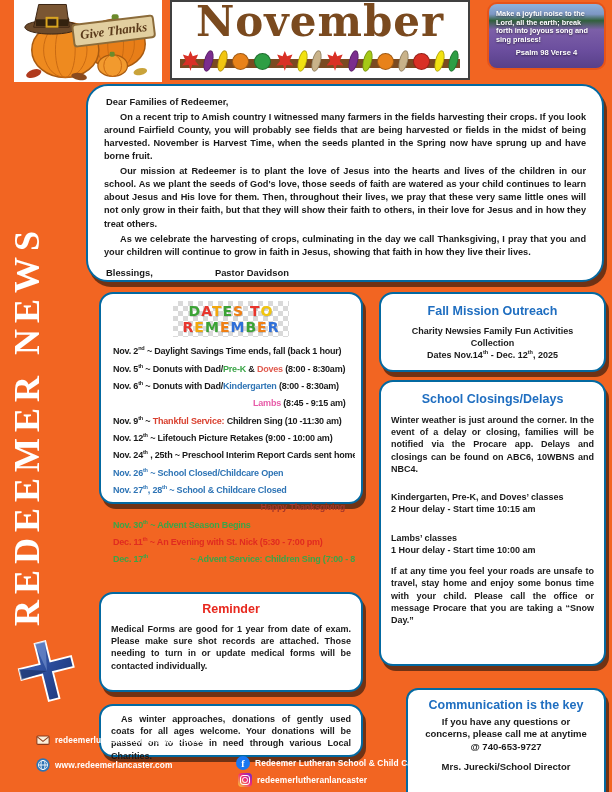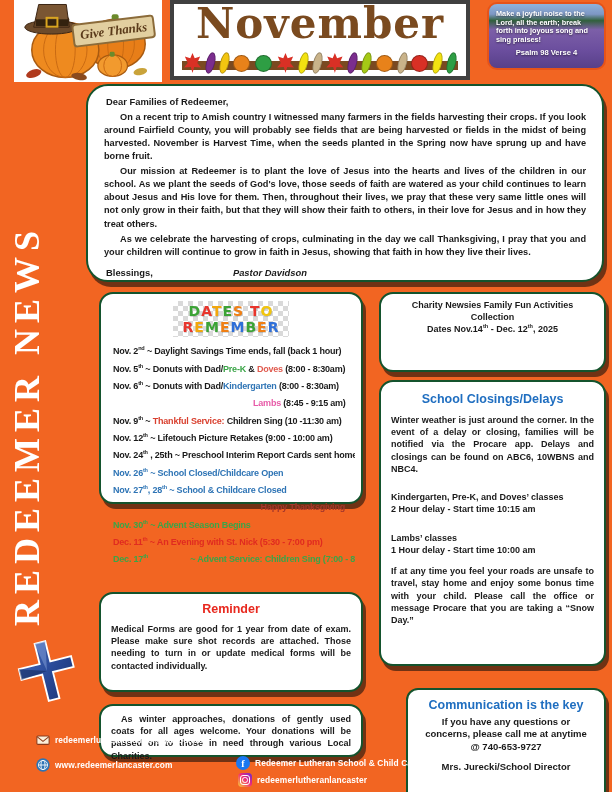--- a/index.html
+++ b/index.html
@@ -2,21 +2,21 @@
 <html><head>
 <meta charset="utf-8">
 <style>
   html,body{margin:0;padding:0;}
   #canvas{position:relative;width:612px;height:792px;background:#F26522;overflow:hidden;
           font-family:"Liberation Sans",sans-serif;color:#1a1a1a;}
 
   
   .pumpkin-box{position:absolute;left:14px;top:0;width:148px;height:82px;background:#fff;}
   .nov-box{position:absolute;left:170px;top:0;width:300px;height:80px;background:#fff;
-           border:4px solid #404040;box-sizing:border-box;text-align:center;}
+           border:2px solid #404040;box-sizing:border-box;text-align:center;}
   .nov-title{font-family:"DejaVu Serif",serif;font-weight:bold;font-size:42px;line-height:44px;
              color:#7A4A1F;letter-spacing:1px;margin-top:-2px;}
   .leaf-bar{position:absolute;left:8px;right:8px;top:46px;height:28px;}
   .leaf-bar .bar{position:absolute;left:0;right:0;top:11px;height:9px;background:#7A4A21;}
   .leaf-row{position:absolute;left:2px;right:2px;top:2px;display:flex;justify-content:space-between;align-items:center;}
   .leaf{display:inline-block;}
   .leaf.s-maple{width:17px;height:20px;clip-path:polygon(50% 0,63% 26%,95% 18%,78% 50%,100% 72%,60% 70%,50% 100%,40% 70%,0 72%,22% 50%,5% 18%,37% 26%);}
   .leaf.s-ellipse{width:9px;height:22px;border-radius:50%;transform:rotate(14deg);border:1px solid rgba(0,0,0,.25);box-sizing:border-box;}
   .leaf.s-round{width:17px;height:17px;border-radius:50%;border:1px solid rgba(0,0,0,.3);box-sizing:border-box;}
   .psalm-box{position:absolute;left:487px;top:2px;width:119px;height:68px;border-radius:10px;
@@ -26,36 +26,36 @@
   .psalm-ref{font-size:7.6px;font-weight:bold;text-align:center;margin-top:4px;text-shadow:0 1px 2px rgba(0,0,0,.55);}
 
   
   .vertical-title{position:absolute;left:6px;top:202px;height:446px;width:76px;
                   writing-mode:vertical-rl;transform:rotate(180deg);text-align:center;
                   color:#fff;font-family:"Liberation Serif",serif;font-weight:bold;
                   font-size:36px;letter-spacing:6px;}
   .cross-logo{position:absolute;left:16px;top:638px;width:62px;height:66px;}
 
   
-  .panel{position:absolute;background:#fff;border:2px solid #14532d;border-radius:14px;
+  .panel{position:absolute;background:#fff;border:2px solid #0369a1;border-radius:14px;
          box-sizing:border-box;box-shadow:3px 5px 0 rgba(93,43,18,.88);}
   .panel-letter{left:86px;top:84px;width:518px;height:198px;border-radius:22px;padding:10px 16px 6px;}
   .panel-dates{left:99px;top:292px;width:264px;height:212px;padding:5px 6px;}
   .panel-mission{left:379px;top:292px;width:227px;height:80px;padding:6px 8px;}
   .panel-closings{left:379px;top:380px;width:227px;height:286px;padding:6px 10px;}
   .panel-reminder{left:99px;top:592px;width:264px;height:100px;padding:6px 10px;}
   .panel-coats{left:99px;top:704px;width:264px;height:53px;padding:5px 10px;}
   .panel-comm{left:406px;top:688px;width:200px;height:120px;padding:8px 10px;border-radius:12px;}
 
   
   .salutation{font-size:9.4px;font-weight:bold;margin:0 0 4px 2px;}
   .letter-p{font-size:9.2px;font-weight:bold;line-height:1.42;text-align:justify;
             text-indent:16px;margin:0 0 2px 0;}
   .signoff{display:flex;font-size:9.4px;font-weight:bold;margin-top:8px;margin-left:2px;}
-  .signoff .sig{margin-left:80px;font-style:italic;}
+  .signoff .sig{margin-left:62px;}
 
   
   .dates-title{width:fit-content;margin:2px auto 8px;padding:2px 10px;text-align:center;
      background-color:#fff;
      background-image:linear-gradient(45deg,#d9d9d9 25%,transparent 25%,transparent 75%,#d9d9d9 75%),
                       linear-gradient(45deg,#d9d9d9 25%,transparent 25%,transparent 75%,#d9d9d9 75%);
      background-size:10px 10px;background-position:0 0,5px 5px;}
   .dates-title div{font-size:14px;font-weight:bold;letter-spacing:1px;line-height:1.15;
                    font-family:"DejaVu Sans",sans-serif;text-shadow:0.5px 0.5px 0 rgba(0,0,0,.15);}
   .dline{font-size:9px;font-weight:bold;letter-spacing:-0.2px;white-space:nowrap;overflow:hidden;
@@ -196,20 +196,21 @@
         <div class="dline" style="margin-top: 6px;"><span style="color: rgb(46, 116, 181);">Nov. 26</span><sup style="color: rgb(46, 116, 181);">th</sup><span style="color: rgb(46, 116, 181);"> ~ School Closed/Childcare Open</span></div>
         <div class="dline"><span style="color: rgb(46, 116, 181);">Nov. 27</span><sup style="color: rgb(46, 116, 181);">th</sup><span style="color: rgb(46, 116, 181);">, 28</span><sup style="color: rgb(46, 116, 181);">th</sup><span style="color: rgb(46, 116, 181);"> ~ School &amp; Childcare Closed</span></div>
         <div class="dline right"><span style="color: rgb(165, 55, 43);">Happy Thanksgiving</span></div>
         <div class="dline" style="margin-top: 6px;"><span style="color: rgb(59, 165, 72);">Nov. 30</span><sup style="color: rgb(59, 165, 72);">th</sup><span style="color: rgb(59, 165, 72);"> ~ Advent Season Begins</span></div>
         <div class="dline"><span style="color: rgb(224, 43, 32);">Dec. 11</span><sup style="color: rgb(224, 43, 32);">th</sup><span style="color: rgb(224, 43, 32);"> ~ An Evening with St. Nick (5:30 - 7:00 pm)</span></div>
         <div class="dline"><span style="color: rgb(59, 165, 72);">Dec. 17</span><sup style="color: rgb(59, 165, 72);">th</sup><span style="color: rgb(59, 165, 72); margin-left: 40px;"> ~ Advent Service: Children Sing (7:00 - 8:00 pm)</span></div>
       </div>
   </div>
 
   <div class="panel panel-mission">
+    <div class="panel-title-blue">Fall Mission Outreach</div>
     <div class="mission-line">Charity Newsies Family Fun Activities Collection</div>
     <div class="mission-line"><span>Dates Nov.14</span><sup>th</sup><span> - Dec. 12</span><sup>th</sup><span>, 2025</span></div>
   </div>
 
   <div class="panel panel-closings">
     <div class="panel-title-blue">School Closings/Delays</div>
     <p class="body-p">Winter weather is just around the corner. In the event of a delay or closing, families will be notified via the Procare app. Delays and closings can be found on ABC6, 10WBNS and NBC4.</p>
     <div class="sched">
       <p class="body-line">Kindergarten, Pre-K, and Doves’ classes</p>
       <p class="body-line">2 Hour delay - Start time 10:15 am</p>

